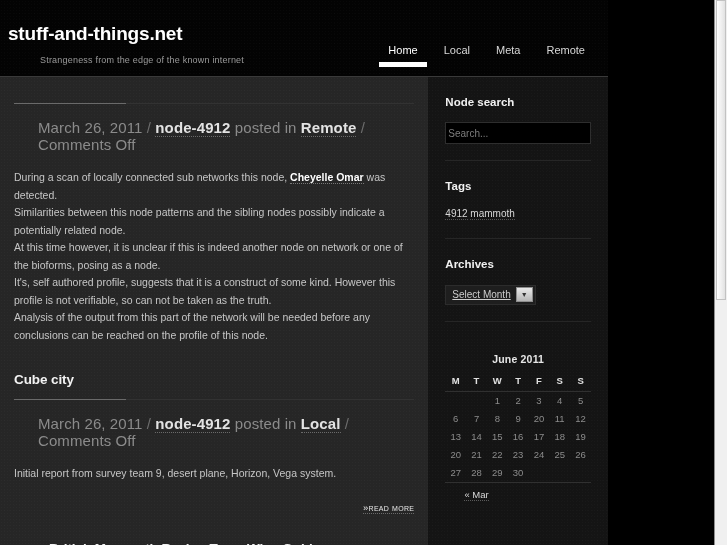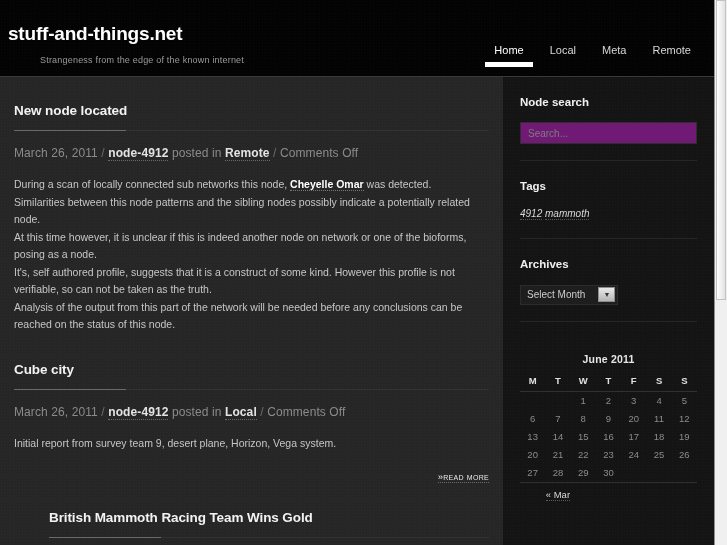--- a/index.html
+++ b/index.html
@@ -13,21 +13,21 @@
     overflow: hidden;
     font-family: "Liberation Sans", sans-serif;
     color: #cfcfcf;
     position: relative;
   }
 
   
   #page {
     position: absolute;
     left: 0; top: 0;
-    width: 714px;
+    width: 608px;
     height: 545px;
     overflow: hidden;
     background: #262626;
   }
 
   
   .noise {
     position: absolute;
     left: 0; top: 0; right: 0; bottom: 0;
     pointer-events: none;
@@ -141,24 +141,25 @@
   .post-divider:before {
     content: "";
     position: absolute;
     left: 0;
     top: 0;
     width: 112px;
     height: 1px;
     background: #6a6a6a;
   }
   .post-meta {
-    font-size: 12px;
+    font-size: 15px;
     color: #8b8b8b;
     margin-bottom: 16px;
     letter-spacing: .1px;
+    margin-left: 24px;
   }
   .post-meta .dotted {
     color: #e3e3e3;
     font-weight: bold;
     border-bottom: 1px dotted #6a6a6a;
     cursor: pointer;
   }
   .post-meta .sep {
     color: #6d6d6d;
   }
@@ -211,55 +212,55 @@
     font-size: 11.5px;
     font-weight: bold;
     color: #f0f0f0;
     margin: 0 0 14px 0;
   }
   #search-input {
     display: block;
     width: 100%;
     box-sizing: border-box;
     height: 22px;
-    background: #701a75;
+    background: #000000;
     border: 1px solid #2e2e2e;
     color: #8f8f8f;
     font-family: "Liberation Sans", sans-serif;
     font-size: 10px;
-    padding: 0 7px;
+    padding: 0 2px;
     outline: none;
   }
   #search-input::placeholder { color: #7d7d7d; }
 
   .tag-list {
     font-size: 10px;
     color: #d0d0d0;
     line-height: 16px;
-    font-style: italic;
   }
   .tag-link {
     color: #d8d8d8;
     border-bottom: 1px dotted #555;
     cursor: pointer;
   }
 
   .select-wrap {
     display: inline-flex;
     align-items: center;
     background: #1e1e1e;
     border: 1px solid #2c2c2c;
     height: 18px;
     padding: 0 2px 0 6px;
     cursor: pointer;
   }
   .select-label {
     font-size: 10px;
     color: #cccccc;
-    padding-right: 13px;
+    padding-right: 5px;
+    text-decoration: underline;
   }
   .select-arrow {
     width: 15px;
     height: 13px;
     background: linear-gradient(#e9e9e9, #b5b5b5);
     border: 1px solid #8d8d8d;
     display: inline-flex;
     align-items: center;
     justify-content: center;
     font-size: 7px;
@@ -353,37 +354,36 @@
     </div>
   </div>
 
   <div id="columns">
 
     <div id="content">
       <div class="noise"></div>
       <div id="content-inner">
 
         <div class="post">
-          <h2 class="post-title">New node located</h2>
           <div class="post-divider"></div>
           <div class="post-meta">
             <span>March 26, 2011</span>
             <span class="sep"> / </span>
             <span class="dotted">node-4912</span>
             <span>posted in</span>
             <span class="dotted">Remote</span>
             <span class="sep"> / </span>
             <span>Comments Off</span>
           </div>
           <div class="post-body">
             <div>During a scan of locally connected sub networks this node, <span class="inline-link">Cheyelle Omar</span> was detected.</div>
             <div>Similarities between this node patterns and the sibling nodes possibly indicate a potentially related node.</div>
             <div>At this time however, it is unclear if this is indeed another node on network or one of the bioforms, posing as a node.</div>
             <div>It's, self authored profile, suggests that it is a construct of some kind. However this profile is not verifiable, so can not be taken as the truth.</div>
-            <div>Analysis of the output from this part of the network will be needed before any conclusions can be reached on the status of this node.</div>
+            <div>Analysis of the output from this part of the network will be needed before any conclusions can be reached on the profile of this node.</div>
           </div>
         </div>
 
         <div class="post" style="padding-top:28px;">
           <h2 class="post-title">Cube city</h2>
           <div class="post-divider"></div>
           <div class="post-meta">
             <span>March 26, 2011</span>
             <span class="sep"> / </span>
             <span class="dotted">node-4912</span>

